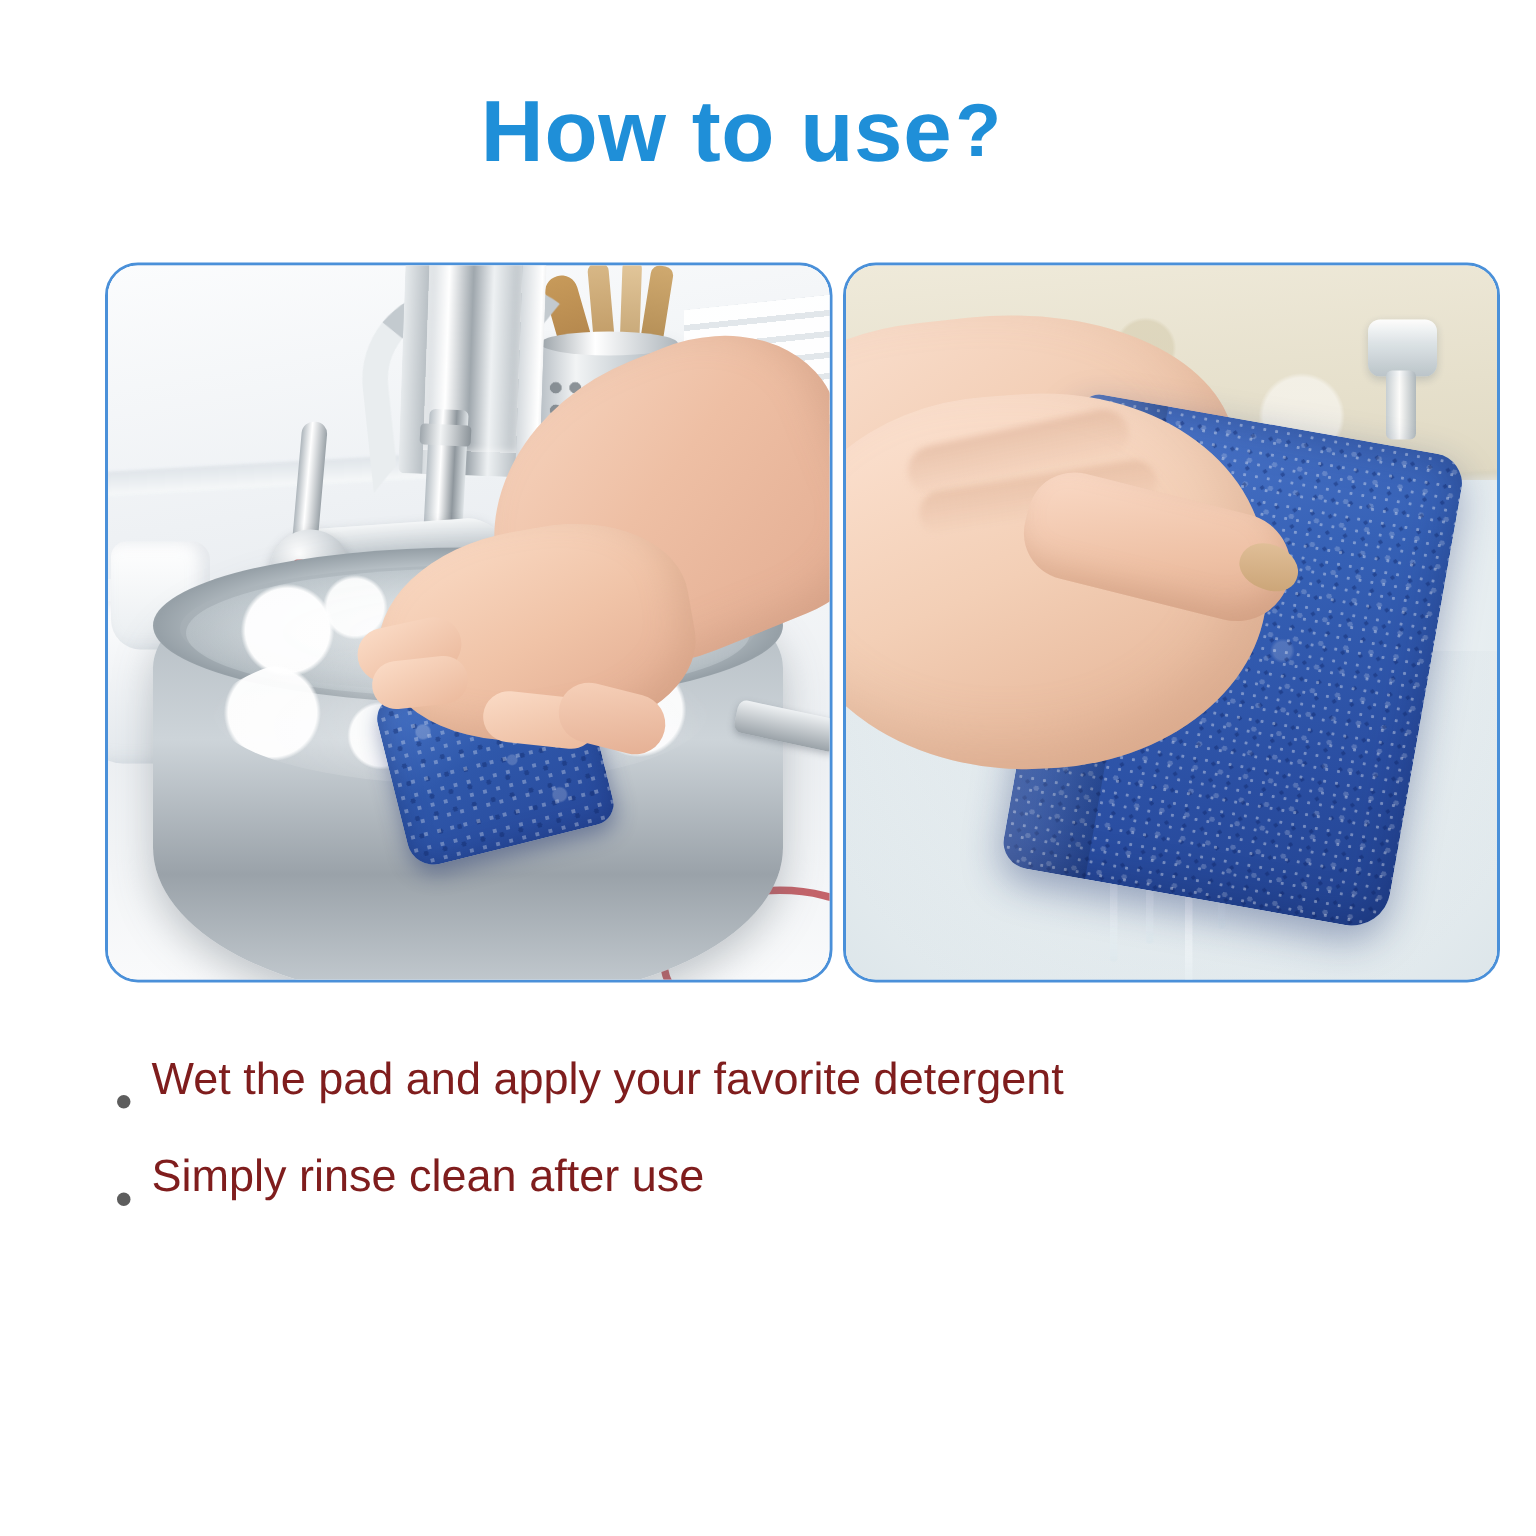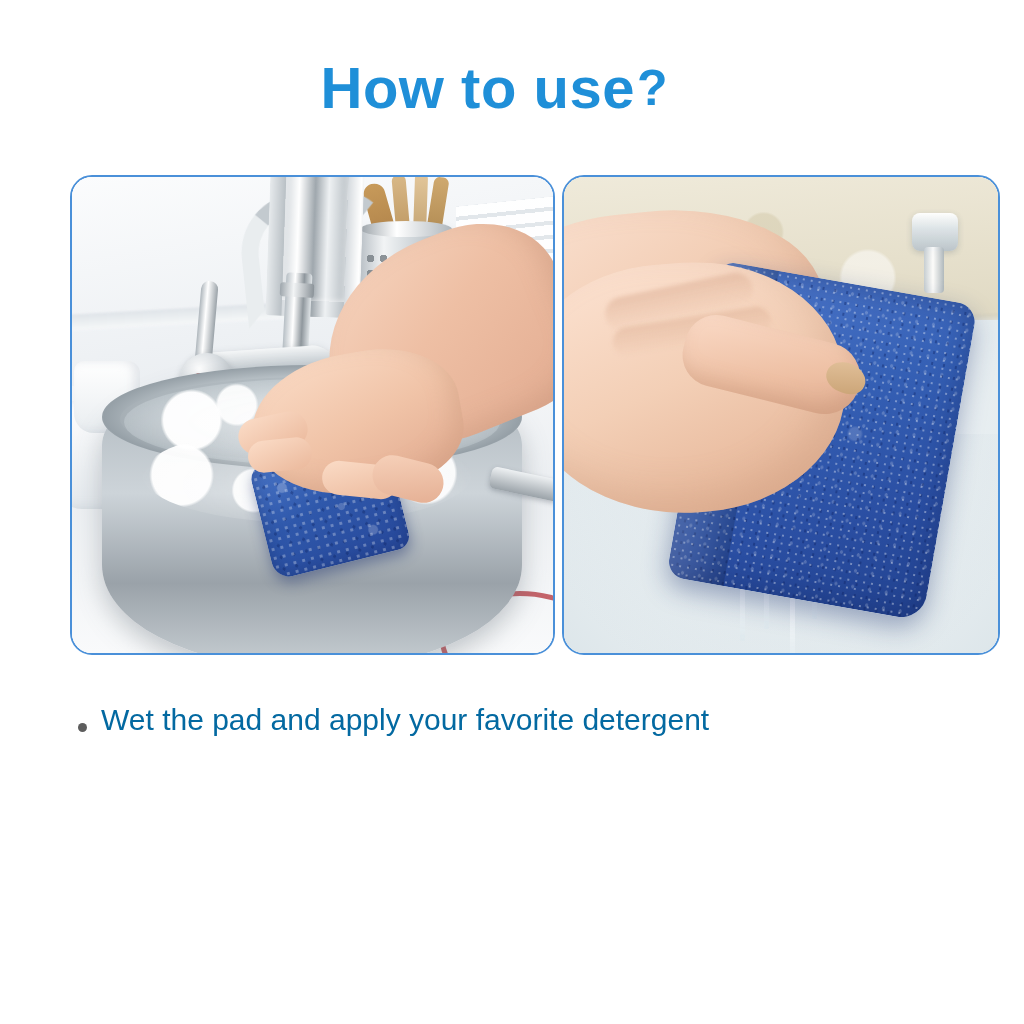--- a/index.html
+++ b/index.html
@@ -429,22 +429,22 @@
 
   
   .bullets {
     position: absolute;
     top: 700px;
     left: 72px;
     width: 930px;
   }
   .bullet {
     display: flex;
-    align-items: center;
-    color: #0369a1;
+    align-items: flex-end;
+    color: #7f1d1d;
     font-size: 30px;
     line-height: 1.30;
     margin-bottom: 26px;
   }
   .bullet-dot {
     flex: 0 0 auto;
     width: 9px;
     height: 9px;
     border-radius: 50%;
     background: #5d5d5d;
@@ -550,15 +550,19 @@
       </div>
     </div>
 
   </div>
 
   <div class="bullets">
     <div class="bullet bullet-1">
       <span class="bullet-dot"></span>
       <span class="bullet-text">Wet the pad and apply your favorite detergent</span>
     </div>
+    <div class="bullet bullet-2">
+      <span class="bullet-dot"></span>
+      <span class="bullet-text">Simply rinse clean after use</span>
+    </div>
   </div>
 
 </div>
 
 </body></html>

